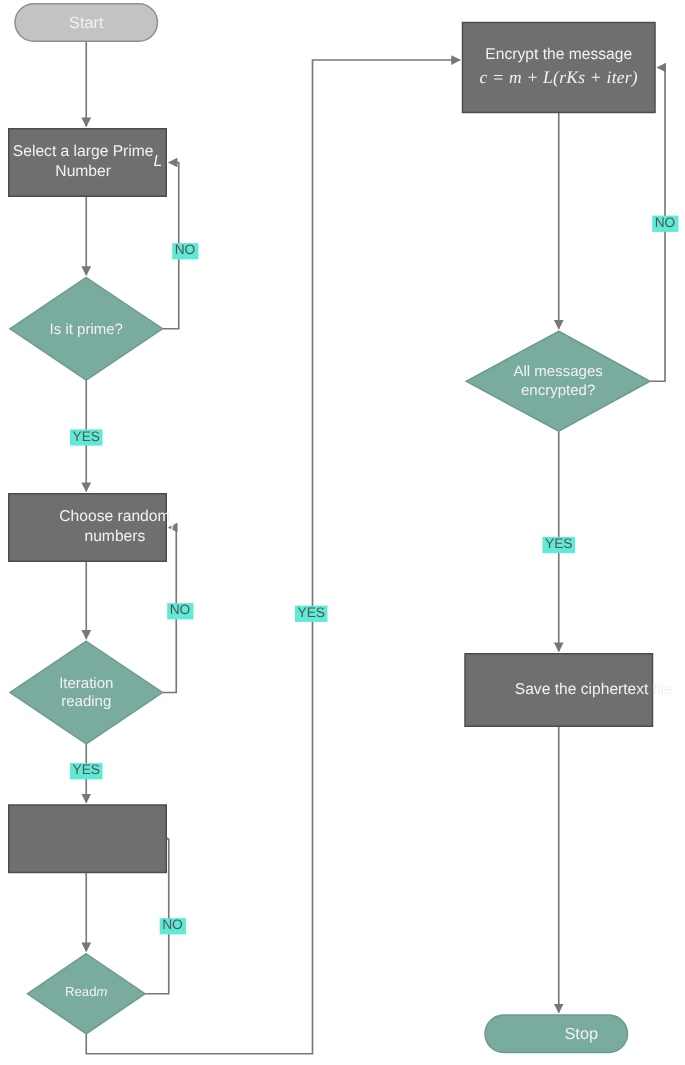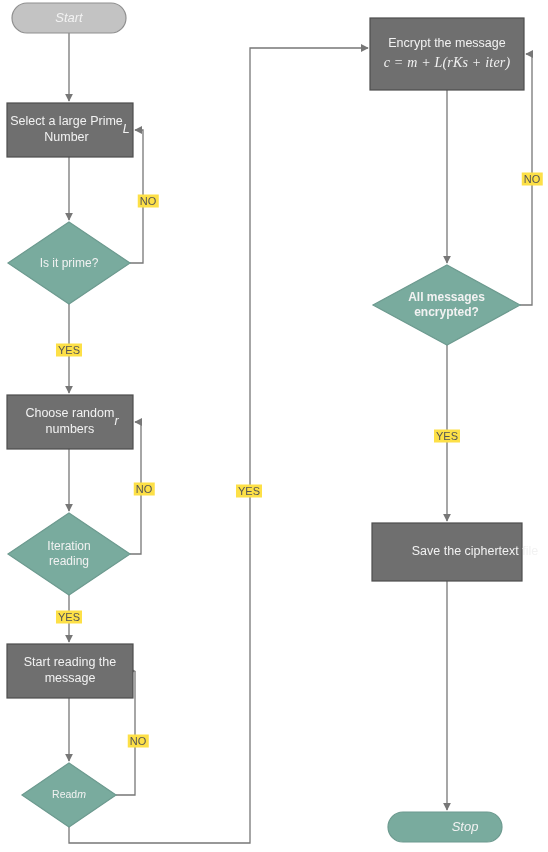--- a/index.html
+++ b/index.html
@@ -37,34 +37,34 @@
     justify-content: center;
     text-align: center;
     color: #f2f2f2;
     font-family: "Liberation Sans", sans-serif;
     line-height: 1.25;
     pointer-events: none;
     white-space: pre-line;
   }
   .label-process { font-size: 12.5px; }
   .label-decision { font-size: 12px; }
-  .label-terminal { font-size: 13px; font-style: italic; }
+  .label-terminal { font-size: 13px; }
   .label-small { font-size: 10.5px; }
   .formula {
     font-family: "Liberation Serif", serif;
     font-style: italic;
     font-size: 14px;
     letter-spacing: 0.2px;
   }
   .edge-label {
     position: absolute;
     font-family: "Liberation Sans", sans-serif;
     font-size: 11px;
     color: #555555;
-    background: #fde047;
+    background: #5eead4;
     padding: 1px 2px;
     line-height: 1;
     white-space: nowrap;
   }
 </style>
 </head>
 <body>
 
 <div id="flow-root">
 
@@ -128,36 +128,34 @@
 
     <rect x="388" y="812" width="114" height="30" rx="15" ry="15" fill="#79ab9e" stroke="#6c9a8f" stroke-width="1.2"></rect>
   </svg>
 
   <div class="node-label label-terminal" style="left:12px; top:3px; width:114px; height:30px;">Start</div>
 
   <div class="node-label label-decision" style="left:8px; top:222px; width:122px; height:82px;">Is it prime?</div>
 
   <div class="node-label label-process" style="left:7px; top:103px; width:126px; height:54px;">Select a large Prime<br>Number <i>L</i></div>
 
-  <div class="node-label label-process" style="left:14px; top:395px; width:116px; height:54px;">Choose random<br>numbers <i>r</i></div>
+  <div class="node-label label-process" style="left:0; top:395px; width:116px; height:54px;padding-left:36px;">Choose random<br>numbers <i>r</i></div>
 
   <div class="node-label label-decision" style="left:8px; top:513px; width:122px; height:82px;">Iteration
 reading</div>
 
-  <div class="node-label label-process" style="left:7px; top:644px; width:126px; height:54px;">Start reading the
-message</div>
 
   <div class="node-label label-process" style="left:370px; top:18px; width:154px; height:72px; flex-direction:column; justify-content:center; gap:2px;">
     <span>Encrypt the message</span>
     <span class="formula">c = m + L(rKs + iter)</span>
   </div>
 
   <div class="node-label label-small" style="left:22px; top:763px; width:94px; height:64px;">Read <i>m</i></div>
 
-  <div class="node-label label-decision" style="left:373px; top:265px; width:147px; height:80px;font-weight:bold;">All messages
+  <div class="node-label label-decision" style="left:373px; top:265px; width:147px; height:80px;">All messages
 encrypted?</div>
 
   <div class="node-label label-process" style="left:372px; top:523px; width:150px; height:58px;padding-left:28px;">Save the ciphertext file</div>
 
   <div class="node-label label-terminal" style="left:408px; top:812px; width:114px; height:30px;">Stop</div>
 
   <div class="edge-label" style="left:148px; top:201px; transform:translate(-50%,-50%);">NO</div>
 
   <div class="edge-label" style="left:69px; top:350px; transform:translate(-50%,-50%);">YES</div>
 

